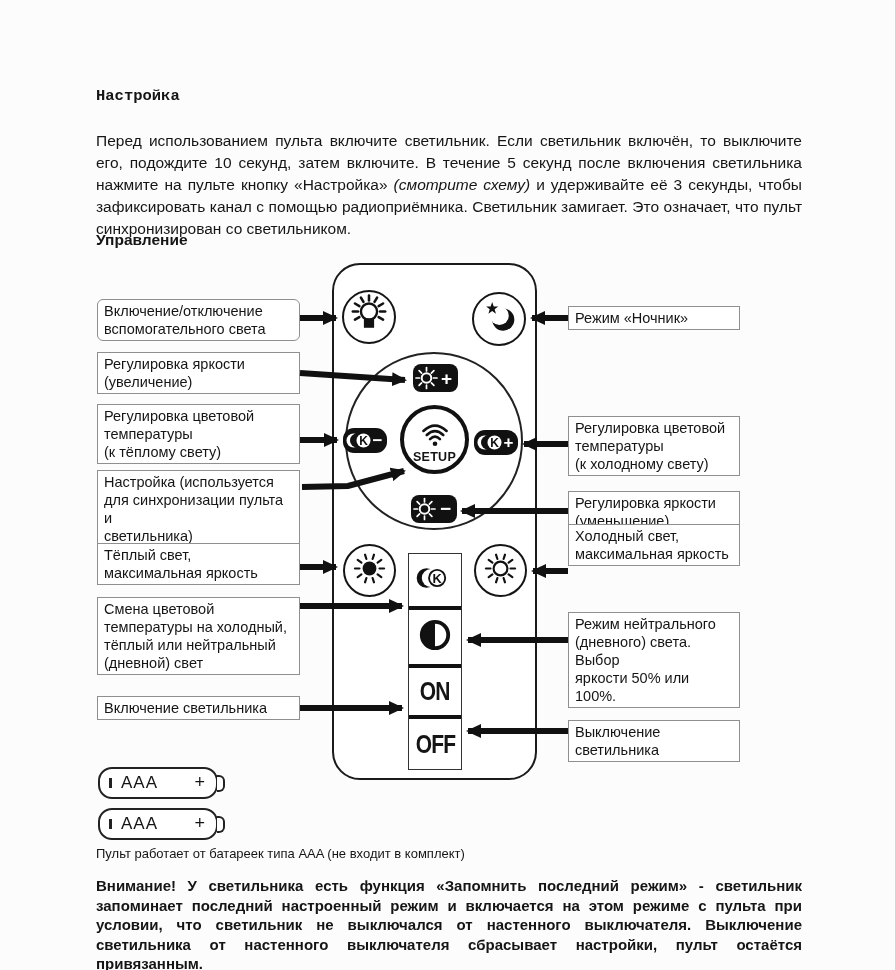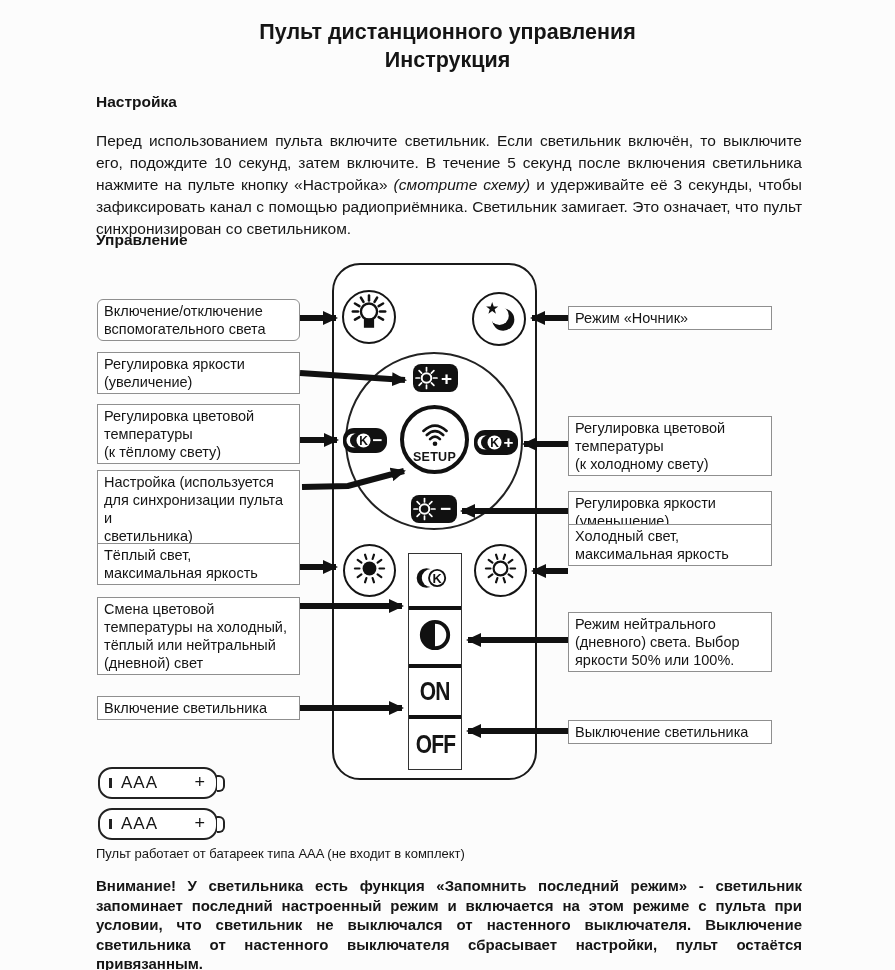--- a/index.html
+++ b/index.html
@@ -7,21 +7,21 @@
         font-family:"Liberation Sans", sans-serif;color:#151515;}
   .title{position:absolute;top:18px;left:0;width:895px;text-align:center;
          font-size:21.5px;font-weight:700;line-height:28px;}
   .h{position:absolute;font-size:15.5px;font-weight:700;}
   .para{position:absolute;left:96px;width:706px;font-size:15.5px;line-height:22px;
         text-align:justify;}
   .para i{}
   .co{position:absolute;background:#fff;border:1.2px solid #8f8f8f;box-sizing:border-box;
       padding:2px 6px;font-size:14.5px;line-height:18px;white-space:pre-line;}
   .co-l{left:97px;width:203px;}
-  .co-r{left:568px;width:204px;}
+  .co-r{left:568px;width:172px;}
   .remote{position:absolute;left:332px;top:263px;width:205px;height:517px;background:#fff;
           border:2px solid #1a1a1a;border-radius:28px;box-sizing:border-box;}
   .cbtn{position:absolute;background:#fff;border:2.5px solid #151515;border-radius:50%;
         box-sizing:border-box;display:flex;align-items:center;justify-content:center;}
   .ring{position:absolute;left:345px;top:352px;width:178px;height:178px;background:#fff;
         border:2px solid #222;border-radius:50%;box-sizing:border-box;}
   .pill{position:absolute;background:#111;border-radius:10px;display:flex;
         align-items:center;justify-content:center;}
   .setupbtn{position:absolute;left:400px;top:405px;width:69px;height:69px;background:#fff;
         border:4.5px solid #111;border-radius:50%;box-sizing:border-box;display:flex;
@@ -43,26 +43,22 @@
   .caption{position:absolute;left:96px;top:846px;font-size:13px;}
   .warn{position:absolute;left:96px;top:876px;width:706px;font-size:15px;line-height:19.5px;
         font-weight:700;text-align:justify;}
   .arrows{position:absolute;left:0;top:0;pointer-events:none;}
 </style>
 </head>
 <body>
 
 <div class="page">
 
-  <div class="title">
-    <div>Пульт дистанционного управления</div>
-    <div>Инструкция</div>
-  </div>
-
-  <div class="h" style="left:96px;top:93px;">Настройка</div>
+
+  <div class="h" style="left:96px;top:87px;font-family:Liberation Mono, monospace;">Настройка</div>
 
   <div class="para" style="top:130px;">
     <span>Перед использованием пульта включите светильник. Если светильник включён, то выключите его, подождите 10 секунд, затем включите. В течение 5 секунд после включения светильника нажмите на пульте кнопку «Настройка» </span><i>(смотрите схему)</i><span> и удерживайте её 3 секунды, чтобы зафиксировать канал с помощью радиоприёмника. Светильник замигает. Это означает, что пульт синхронизирован со светильником.</span>
   </div>
 
   <div class="h" style="left:96px;top:231px;">Управление</div>
 
   <div class="co co-l" style="top:299px;border-radius:6px;">Включение/отключение
 вспомогательного света</div>
   <div class="co co-l" style="top:352px;">Регулировка яркости

